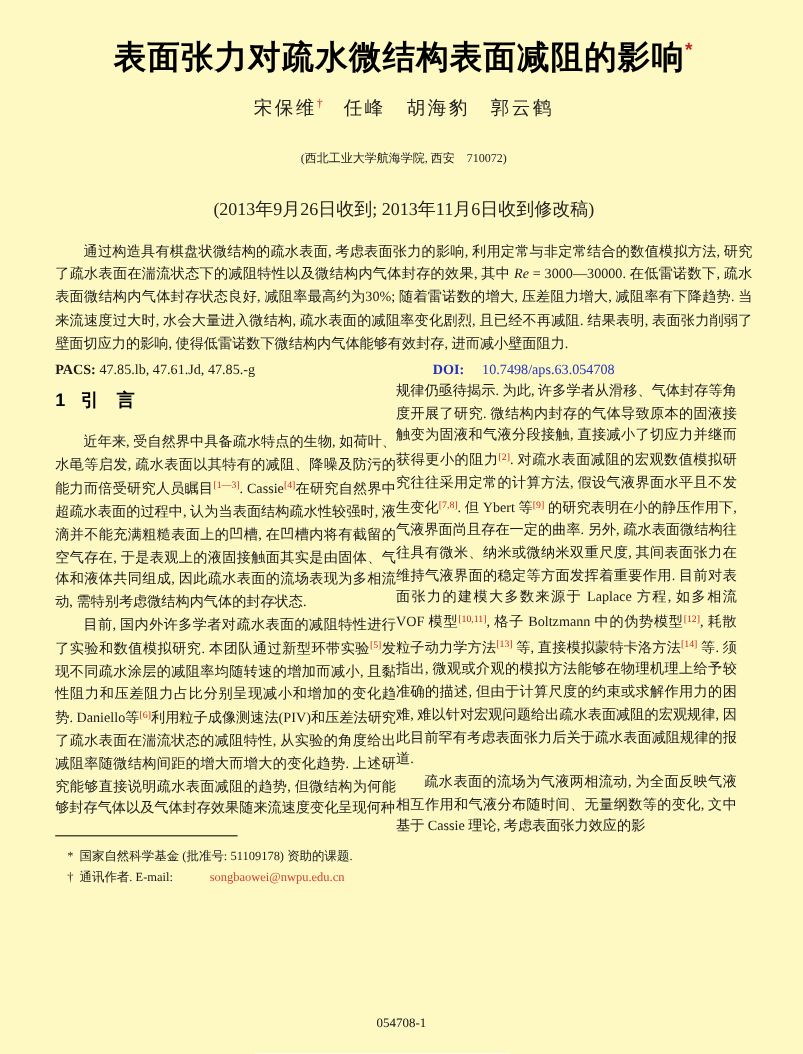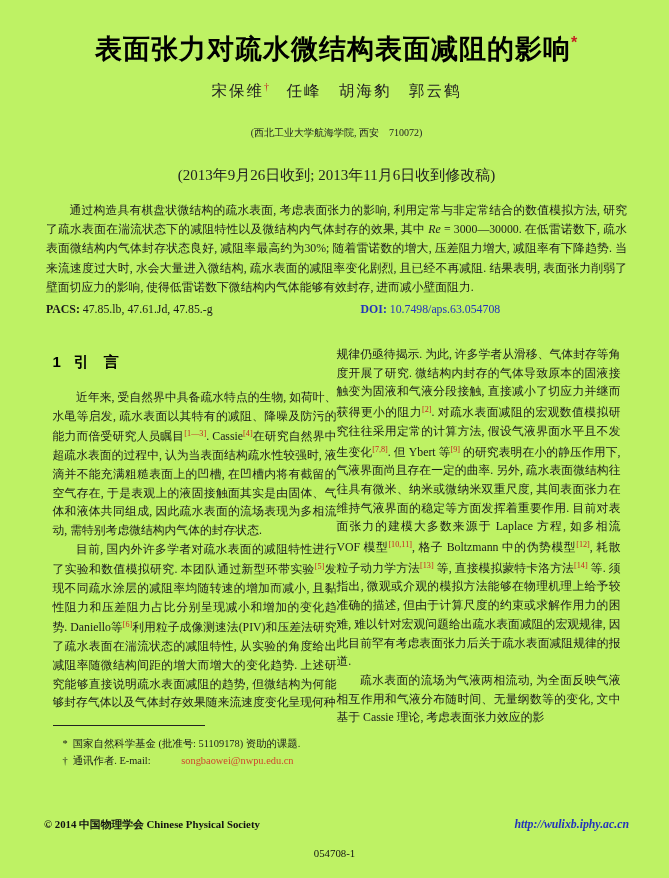--- a/index.html
+++ b/index.html
@@ -10,21 +10,21 @@
   *{margin:0;padding:0;box-sizing:border-box;}
   html,body{background:#ffffff;}
   body{
     font-family:"Liberation Serif","DejaVu Serif",serif;
     color:#111;
     width:669px;
   }
   .paper{
     position:relative;
     width:669px;height:878px;
-    background:#bef264;
+    background:#fef9c3;
     padding:26px 42px 0 46px;
     overflow:hidden;
   }
   
   .head{text-align:center;}
   .title{
     font-family:"Liberation Sans","DejaVu Sans",sans-serif;
     font-weight:bold;
     font-size:27px;
     letter-spacing:1px;
@@ -69,34 +69,33 @@
   .meta-line{
     margin-top:5px;
     font-size:11.8px;
     display:flex;
     color:#1a1a1a;
     text-align:center;
   }
   .meta-label{font-weight:bold;}
   .doi-wrap{margin-left:148px;}
   .doi-wrap .meta-label{color:var(--link-blue);}
-  .doi-value{color:var(--link-blue);}
+  .doi-value{color:var(--link-blue);margin-left:12px;}
   
   .seg-sup{
     color:var(--accent-red);
     font-size:8.2px;
     vertical-align:4px;
   }
   .seg-i{font-style:italic;}
   .seg-email{color:var(--email-red);padding-left:28px;}
   
   .columns{
-    margin-top:28px;
     display:flex;
-    justify-content:center;
+    justify-content:flex-start;
   }
   .col{width:284px;}
   .section-heading{
     font-family:"Liberation Sans","DejaVu Sans",sans-serif;
     font-weight:600;
     font-size:15px;
     color:#000;
     padding-top:8px;
     margin-bottom:16px;
   }
@@ -186,20 +185,16 @@
       <div class="footnote"><span class="fn-marker">†</span><span><span>通讯作者. E-mail: </span><span class="seg-email">songbaowei@nwpu.edu.cn</span></span></div>
     </div>
 
     <div class="col">
       <p><span>规律仍亟待揭示. 为此, 许多学者从滑移、气体封存等角度开展了研究. 微结构内封存的气体导致原本的固液接触变为固液和气液分段接触, 直接减小了切应力并继而获得更小的阻力</span><span class="seg-sup">[2]</span><span>. 对疏水表面减阻的宏观数值模拟研究往往采用定常的计算方法, 假设气液界面水平且不发生变化</span><span class="seg-sup">[7,8]</span><span>. 但 Ybert 等</span><span class="seg-sup">[9]</span><span> 的研究表明在小的静压作用下, 气液界面尚且存在一定的曲率. 另外, 疏水表面微结构往往具有微米、纳米或微纳米双重尺度, 其间表面张力在维持气液界面的稳定等方面发挥着重要作用. 目前对表面张力的建模大多数来源于 Laplace 方程, 如多相流 VOF 模型</span><span class="seg-sup">[10,11]</span><span>, 格子 Boltzmann 中的伪势模型</span><span class="seg-sup">[12]</span><span>, 耗散粒子动力学方法</span><span class="seg-sup">[13]</span><span> 等, 直接模拟蒙特卡洛方法</span><span class="seg-sup">[14]</span><span> 等. 须指出, 微观或介观的模拟方法能够在物理机理上给予较准确的描述, 但由于计算尺度的约束或求解作用力的困难, 难以针对宏观问题给出疏水表面减阻的宏观规律, 因此目前罕有考虑表面张力后关于疏水表面减阻规律的报道.</span></p>
       <p class="indent"><span>疏水表面的流场为气液两相流动, 为全面反映气液相互作用和气液分布随时间、无量纲数等的变化, 文中基于 Cassie 理论, 考虑表面张力效应的影</span></p>
     </div>
 
   </div>
 
-  <div class="footer-line">
-    <span class="copyright">© 2014 中国物理学会 Chinese Physical Society</span>
-    <span class="site-url">http://wulixb.iphy.ac.cn</span>
-  </div>
 
   <div class="page-number">054708-1</div>
 
 </div>
 
 </body></html>

